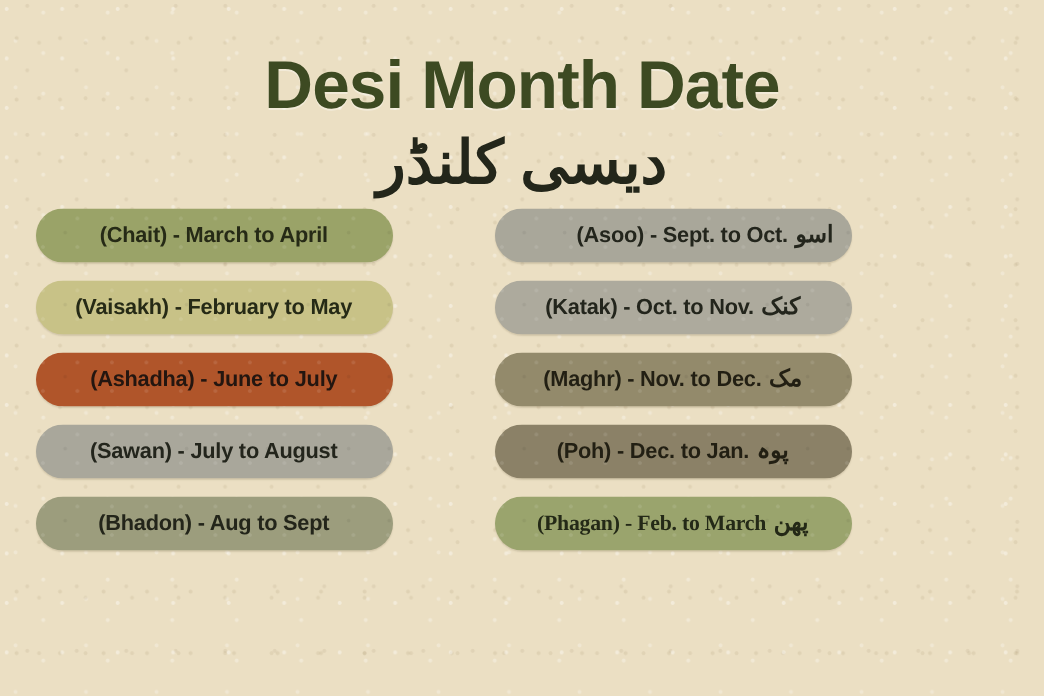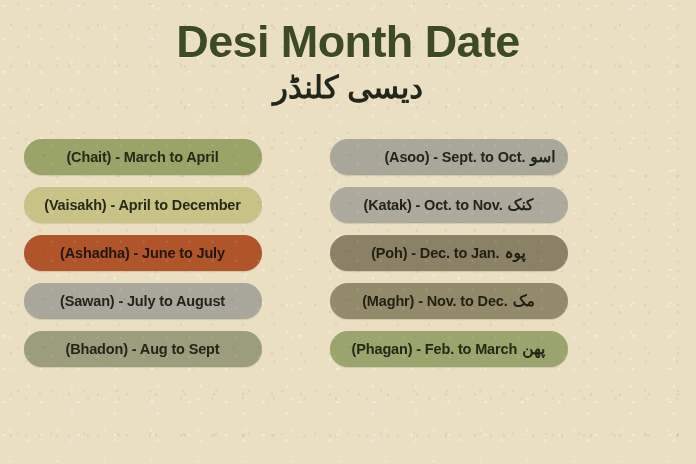--- a/index.html
+++ b/index.html
@@ -25,39 +25,39 @@
       radial-gradient(circle at 67% 31%, rgba(255,255,255,0.30) 0 1px, transparent 1.6px),
       radial-gradient(circle at 84% 77%, rgba(160,140,100,0.14) 0 1px, transparent 1.6px),
       radial-gradient(circle at 22% 88%, rgba(255,255,255,0.26) 0 1px, transparent 1.6px),
       radial-gradient(circle at 55% 9%,  rgba(150,130,95,0.13) 0 1px, transparent 1.6px);
     background-size: 37px 33px, 29px 41px, 43px 27px, 31px 37px, 47px 31px, 33px 43px;
   }
 
   
   .header {
     position: absolute;
-    top: 0;
+    top: 15px;
     left: 0;
     width: 696px;
     text-align: center;
   }
   .title {
     margin: 0;
     padding-top: 18px;
     font-size: 45px;
     line-height: 1.08;
     font-weight: 700;
     letter-spacing: -0.6px;
     color: #3d4a22;
     text-shadow: 0 1px 0 rgba(255,255,255,0.35);
   }
   .subtitle {
     margin: 0;
     padding-top: 2px;
-    font-size: 31px;
+    font-size: 40px;
     line-height: 1.25;
     font-weight: 700;
     color: #23261a;
     direction: rtl;
     unicode-bidi: isolate;
   }
 
   
   .columns {
     position: absolute;
@@ -124,21 +124,21 @@
 
 <div class="columns">
   <div class="column" id="col-left">
       <div class="pill" style="background-color: rgb(154, 163, 104);">
         <div class="row-inner">
           <span class="pill-text" style="color: rgb(38, 42, 22);">(Chait) - March to April</span>
         </div>
       </div>
       <div class="pill" style="background-color: rgb(200, 194, 135);">
         <div class="row-inner">
-          <span class="pill-text" style="color: rgb(38, 42, 22);">(Vaisakh) - April to December</span>
+          <span class="pill-text" style="color: rgb(38, 42, 22);">(Vaisakh) - February to May</span>
         </div>
       </div>
       <div class="pill" style="background-color: rgb(176, 85, 42); text-align: right;">
         <div class="row-inner">
           <span class="pill-text" style="color: rgb(35, 22, 16);">(Ashadha) - June to July</span>
         </div>
       </div>
       <div class="pill" style="background-color: rgb(169, 167, 155);">
         <div class="row-inner">
           <span class="pill-text" style="color: rgb(35, 37, 28);">(Sawan) - July to August</span>
@@ -156,32 +156,32 @@
           <span class="pill-text" style="color: rgb(35, 37, 28); margin-left: 43px;">(Asoo) - Sept. to Oct.</span>
           <span class="pill-ur" style="color: rgb(35, 37, 28);">اسو</span>
         </div>
       </div>
       <div class="pill" style="background-color: rgb(173, 170, 157);">
         <div class="row-inner">
           <span class="pill-text" style="color: rgb(35, 37, 28);">(Katak) - Oct. to Nov.</span>
           <span class="pill-ur" style="color: rgb(35, 37, 28);">کنک</span>
         </div>
       </div>
+      <div class="pill" style="background-color: rgb(147, 138, 107);">
+        <div class="row-inner">
+          <span class="pill-text" style="color: rgb(34, 31, 19);">(Maghr) - Nov. to Dec.</span>
+          <span class="pill-ur" style="color: rgb(34, 31, 19);">مک</span>
+        </div>
+      </div>
       <div class="pill" style="background-color: rgb(139, 129, 103);">
         <div class="row-inner">
           <span class="pill-text" style="color: rgb(34, 31, 19);">(Poh) - Dec. to Jan.</span>
           <span class="pill-ur" style="color: rgb(34, 31, 19);">پوہ</span>
         </div>
       </div>
-      <div class="pill" style="background-color: rgb(147, 138, 107);">
-        <div class="row-inner">
-          <span class="pill-text" style="color: rgb(34, 31, 19);">(Maghr) - Nov. to Dec.</span>
-          <span class="pill-ur" style="color: rgb(34, 31, 19);">مک</span>
-        </div>
-      </div>
       <div class="pill" style="background-color: rgb(154, 164, 109);">
         <div class="row-inner">
-          <span class="pill-text" style="color: rgb(36, 41, 23);">(Phagan) - Feb. to March</span>
+          <span class="pill-text" style="color: rgb(36, 41, 23); font-family: Liberation Serif, serif;">(Phagan) - Feb. to March</span>
           <span class="pill-ur" style="color: rgb(36, 41, 23);">پھن</span>
         </div>
       </div>
     </div>
 </div>
 
 </body></html>

